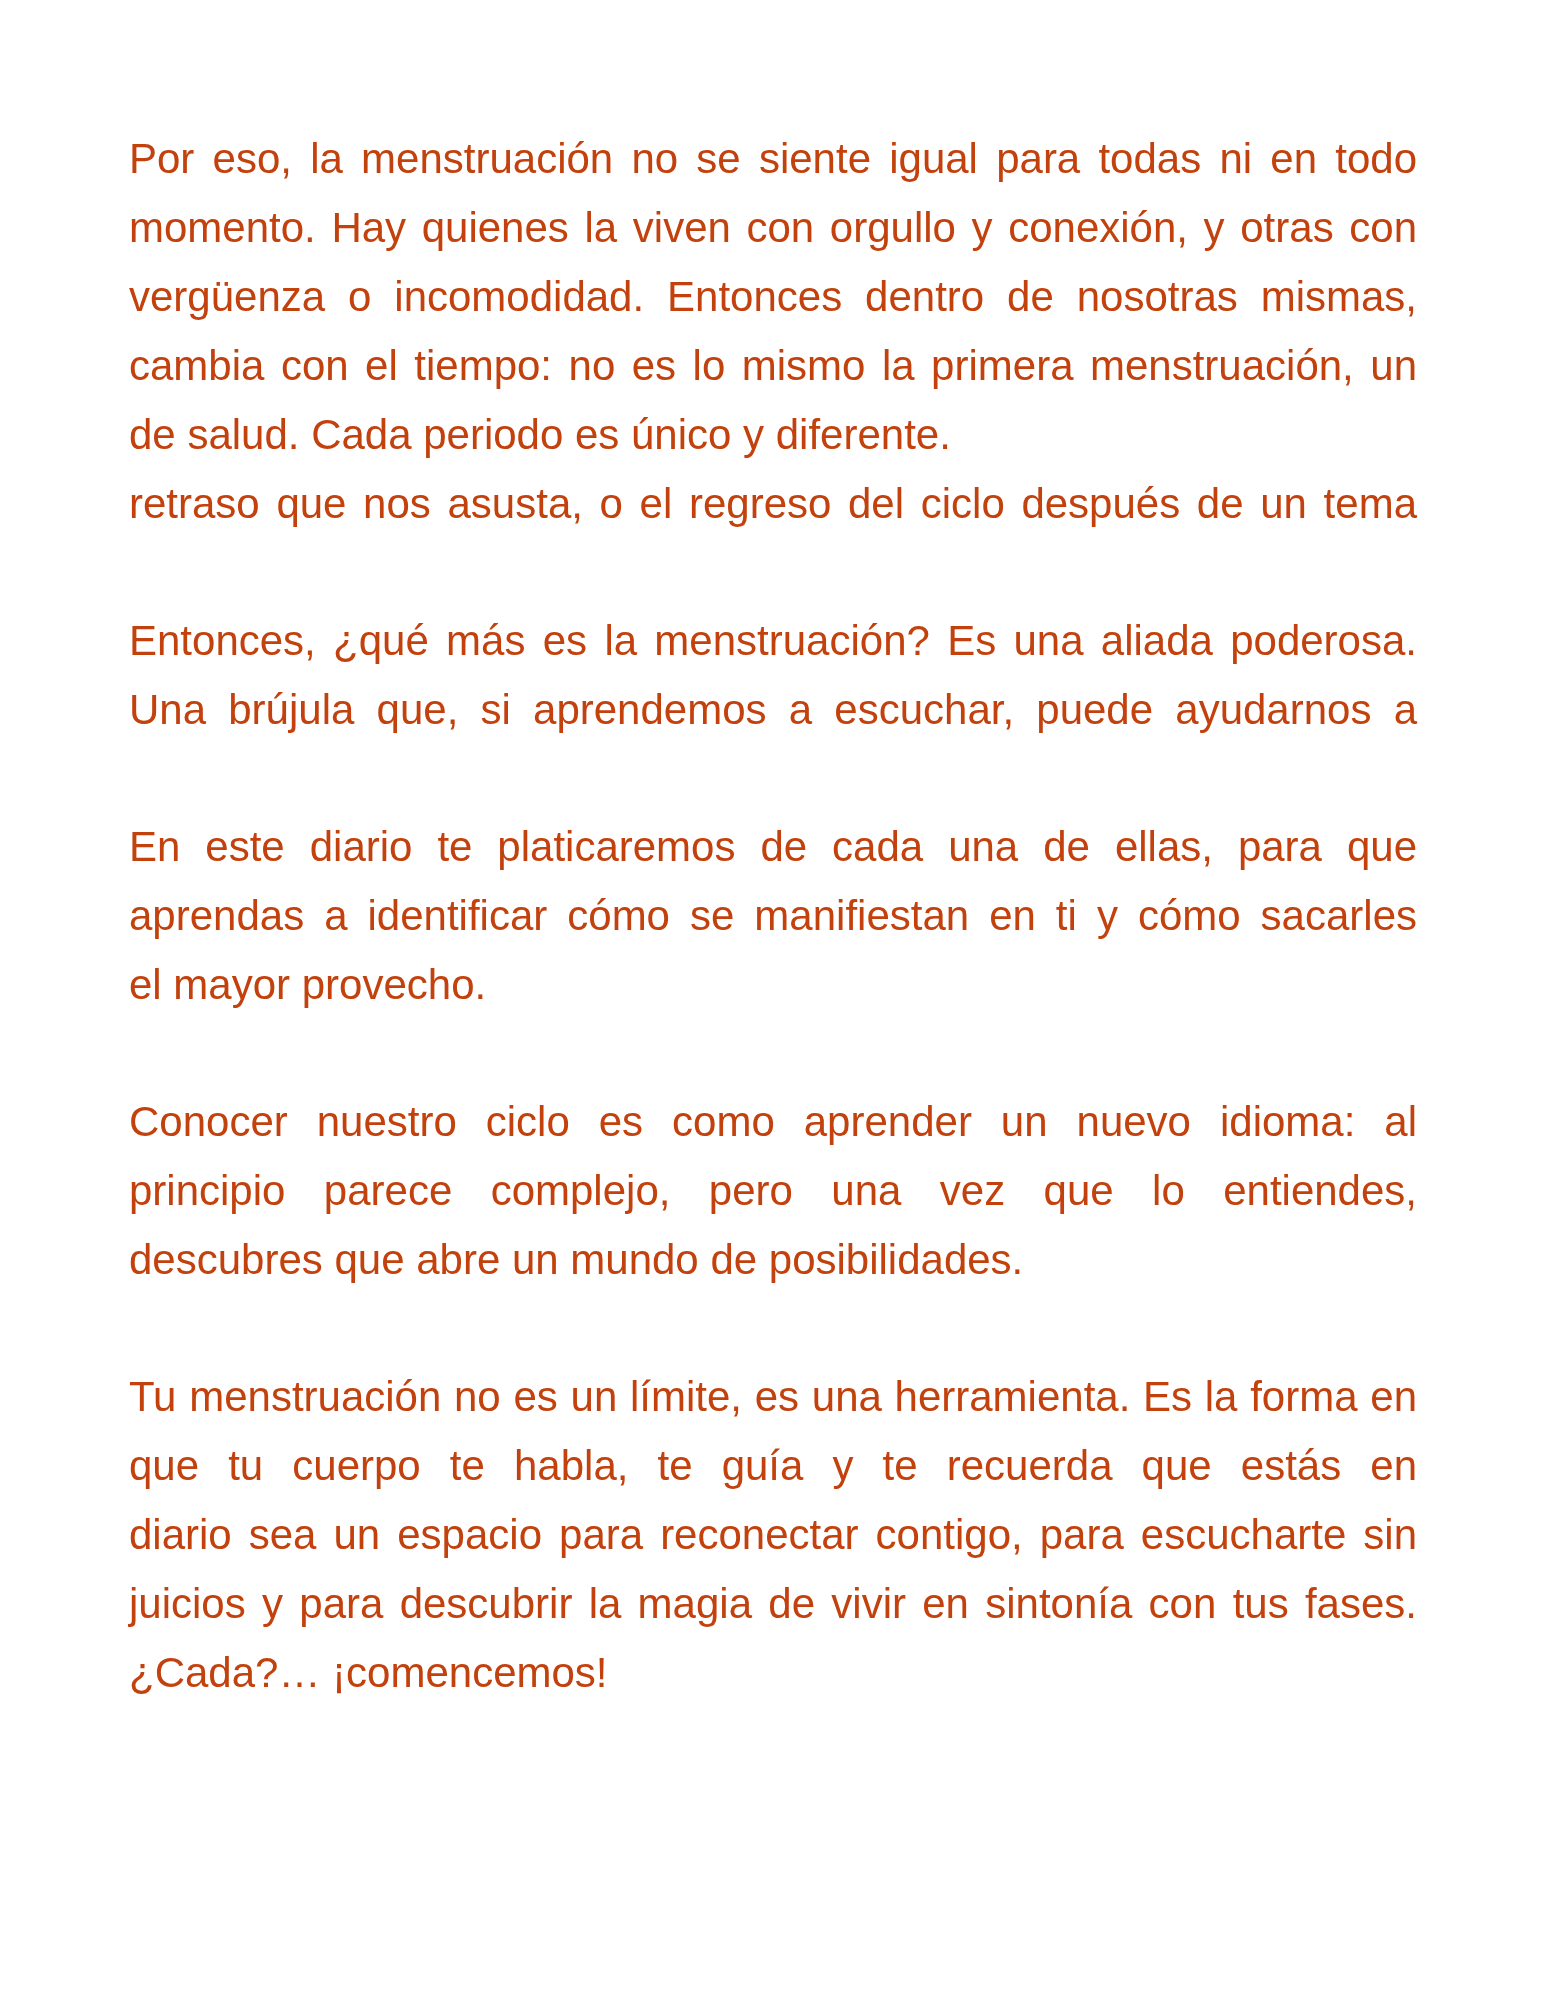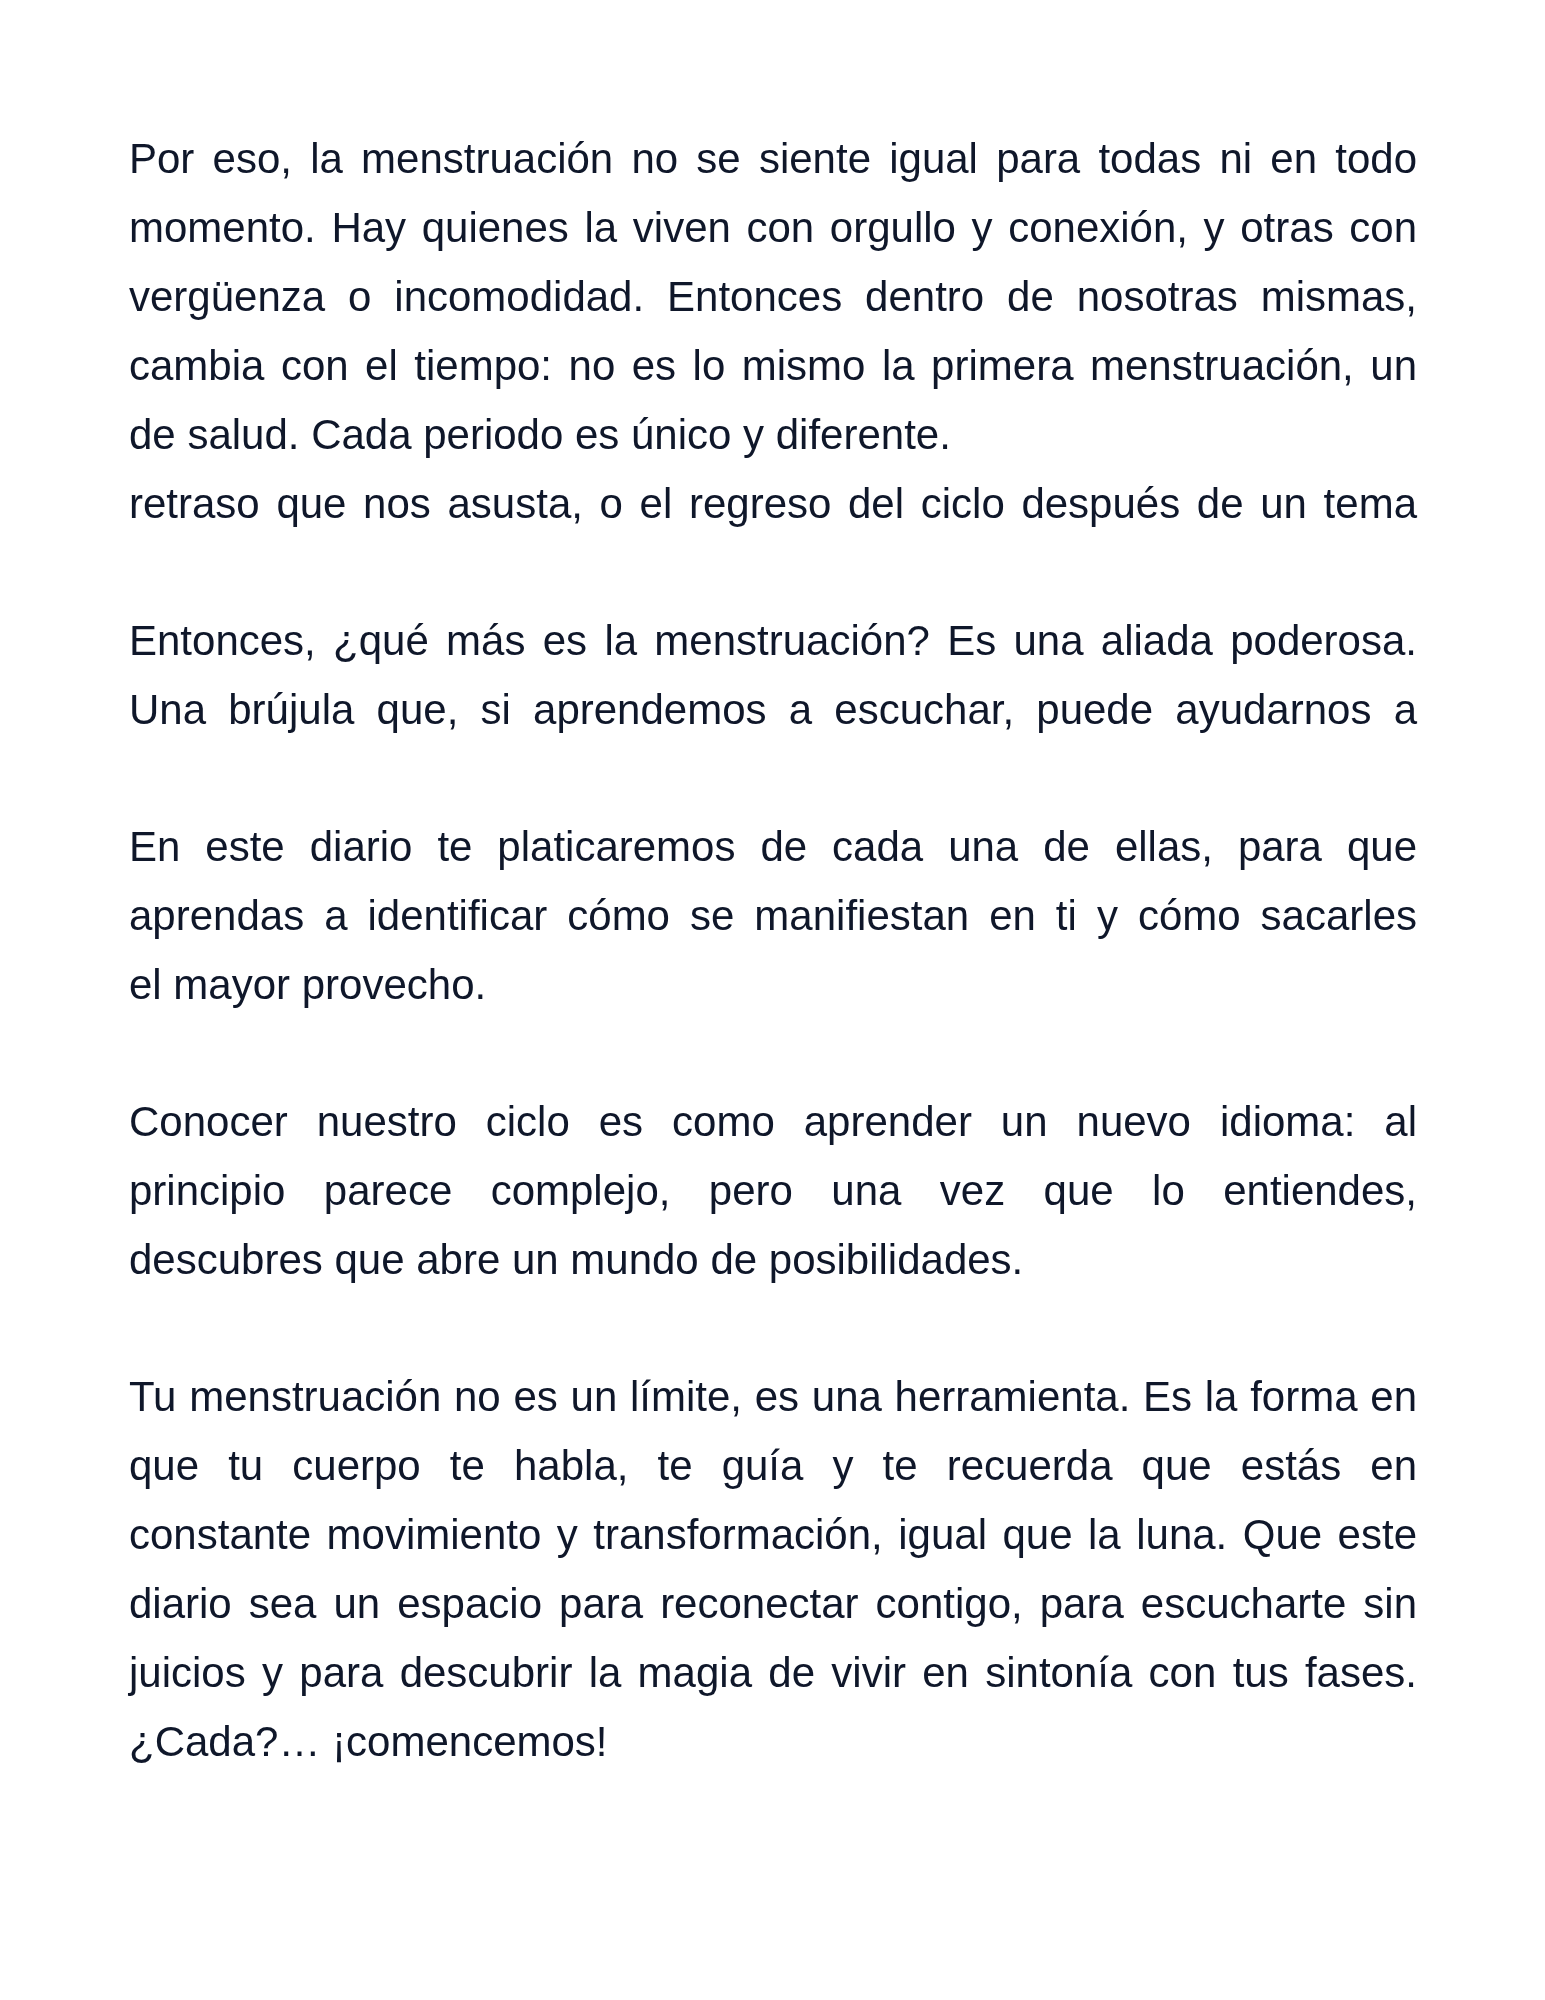--- a/index.html
+++ b/index.html
@@ -36,21 +36,21 @@
   }
   .line.last {
     text-align: justify;
     text-align-last: left;
   }
 </style>
 </head>
 <body>
 
 <div class="page">
-  <div class="text-block" id="paragraphs-container" style="color: #0f172a;">
+  <div class="text-block" id="paragraphs-container" style="color: #c2410c;">
       <div class="paragraph">
         <div class="line">Por eso, la menstruación no se siente igual para todas ni en todo</div>
         <div class="line">momento. Hay quienes la viven con orgullo y conexión, y otras con</div>
         <div class="line">vergüenza o incomodidad. Entonces dentro de nosotras mismas,</div>
         <div class="line">cambia con el tiempo: no es lo mismo la primera menstruación, un</div>
         <div class="line last">de salud. Cada periodo es único y diferente.</div>
         <div class="line">retraso que nos asusta, o el regreso del ciclo después de un tema</div>
       </div>
       <div class="paragraph">
         <div class="line">Entonces, ¿qué más es la menstruación? Es una aliada poderosa.</div>
@@ -62,19 +62,18 @@
         <div class="line last">el mayor provecho.</div>
       </div>
       <div class="paragraph">
         <div class="line">Conocer nuestro ciclo es como aprender un nuevo idioma: al</div>
         <div class="line">principio parece complejo, pero una vez que lo entiendes,</div>
         <div class="line last">descubres que abre un mundo de posibilidades.</div>
       </div>
       <div class="paragraph">
         <div class="line">Tu menstruación no es un límite, es una herramienta. Es la forma en</div>
         <div class="line">que tu cuerpo te habla, te guía y te recuerda que estás en</div>
-        <div class="line">constante movimiento y transformación, igual que la luna. Que este</div>
         <div class="line">diario sea un espacio para reconectar contigo, para escucharte sin</div>
         <div class="line">juicios y para descubrir la magia de vivir en sintonía con tus fases.</div>
         <div class="line last">¿Cada?… ¡comencemos!</div>
       </div>
     </div>
 </div>
 
 </body></html>

